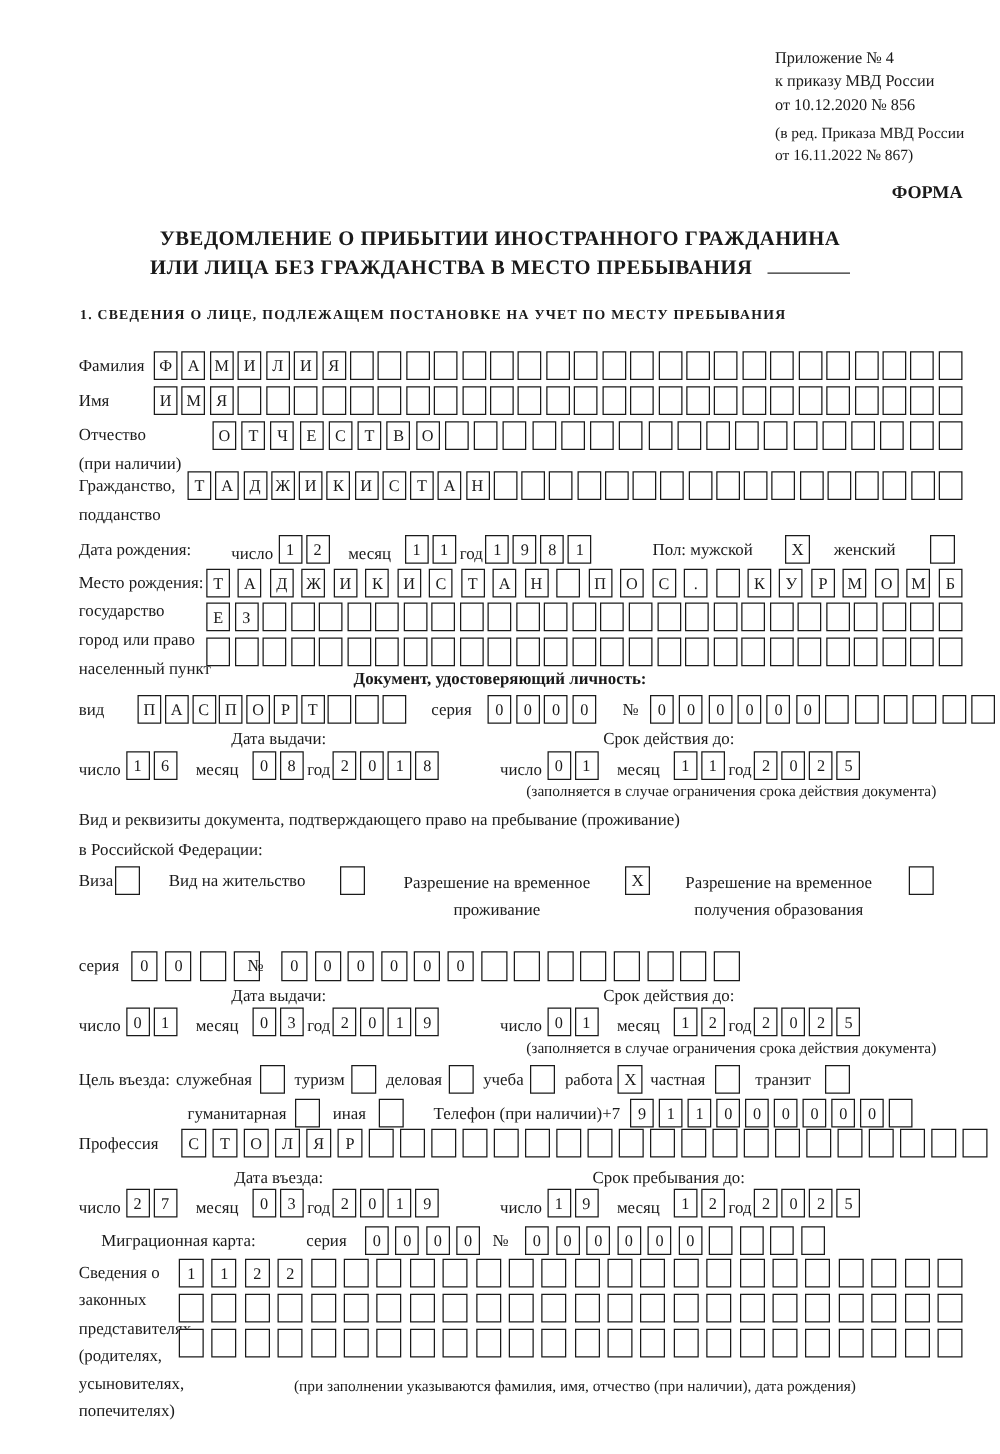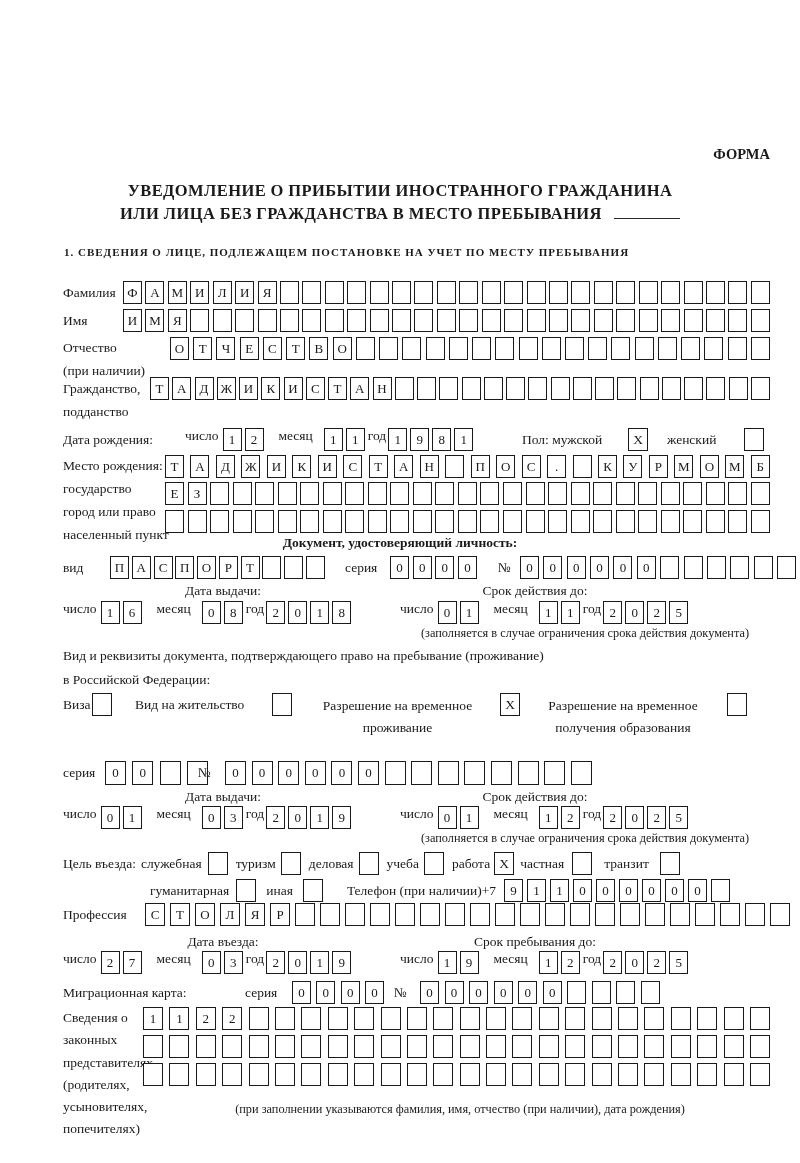--- a/index.html
+++ b/index.html
@@ -10,21 +10,21 @@
   .small{font-size:12.3px;}
   .b{font-weight:bold;}
   .ctr{text-align:center;}
   
   .cells{display:flex;justify-content:space-between;height:23px;}
   .cell{flex:0 0 19px;height:23px;border:1.5px solid #1a1a1a;box-sizing:border-box;
         display:flex;align-items:center;justify-content:center;font-size:13px;background:#fff;}
   .w20 .cell{flex-basis:20px;}
   .w21 .cell{flex-basis:21px;height:24px;}
   
-  .dg{position:absolute;display:flex;align-items:flex-start;white-space:nowrap;}
+  .dg{position:absolute;display:flex;align-items:flex-end;white-space:nowrap;}
   .dcells{display:inline-flex;gap:3px;height:23px;}
   .dg>*:nth-child(1){margin-right:4px;}
   .dg>*:nth-child(2){margin-right:15px;}
   .dg>*:nth-child(3){margin-right:11px;}
   .dg>*:nth-child(4){margin-right:3px;}
   .dg>*:nth-child(5){margin-right:2px;}
   
   .box{display:inline-flex;flex:0 0 20px;width:20px;height:23px;border:1.5px solid #1a1a1a;
        box-sizing:border-box;align-items:center;justify-content:center;font-size:13.5px;background:#fff;}
   .prow{display:flex;align-items:center;}
@@ -32,20 +32,27 @@
   .appendix .rev{font-size:12.4px;line-height:17.5px;}
   .blank-line{display:inline-block;width:66px;height:15px;border-bottom:1.7px solid #2a2a2a;margin-left:12px;}
   .title-line{font-size:16.5px;font-weight:bold;letter-spacing:0.4px;}
   .reps div{font-size:13.5px;line-height:22.3px;}
 </style>
 </head>
 <body>
 
 <div class="sheet">
 
+  <div class="abs appendix" style="left:620px;top:36px">
+    <div>Приложение № 4</div>
+    <div>к приказу МВД России</div>
+    <div>от 10.12.2020 № 856</div>
+    <div class="rev" style="margin-top:5px">(в ред. Приказа МВД России</div>
+    <div class="rev">от 16.11.2022 № 867)</div>
+  </div>
 
   <div class="abs b" style="right:30px;top:146px;font-size:14.5px">ФОРМА</div>
 
   <div class="abs ctr title-line" style="left:0;top:181px;width:800px">УВЕДОМЛЕНИЕ О ПРИБЫТИИ ИНОСТРАННОГО ГРАЖДАНИНА</div>
   <div class="abs ctr" style="left:0;top:203px;width:800px">
     <span class="title-line">ИЛИ ЛИЦА БЕЗ ГРАЖДАНСТВА В МЕСТО ПРЕБЫВАНИЯ</span><span class="blank-line"></span>
   </div>
 
   <div class="abs b" style="left:64px;top:246px;font-size:11px;letter-spacing:1px">1. СВЕДЕНИЯ О ЛИЦЕ, ПОДЛЕЖАЩЕМ ПОСТАНОВКЕ НА УЧЕТ ПО МЕСТУ ПРЕБЫВАНИЯ</div>
 
@@ -560,21 +567,21 @@
       </span>
     <span class="lbl">год</span>
     <span class="dcells">
         <span class="cell">2</span>
         <span class="cell">0</span>
         <span class="cell">2</span>
         <span class="cell">5</span>
       </span>
   </div>
 
-  <span class="abs lbl" style="left:63px;top:985px">Миграционная карта:</span>
+  <span class="abs lbl" style="left:81px;top:985px">Миграционная карта:</span>
   <span class="abs lbl" style="left:245px;top:985px">серия</span>
   <div class="abs cells" style="left:292px;top:981px;width:92px">
       <span class="cell">0</span>
       <span class="cell">0</span>
       <span class="cell">0</span>
       <span class="cell">0</span>
     </div>
   <span class="abs lbl" style="left:394px;top:985px">№</span>
   <div class="abs cells" style="left:420px;top:981px;width:240px">
       <span class="cell">0</span>

